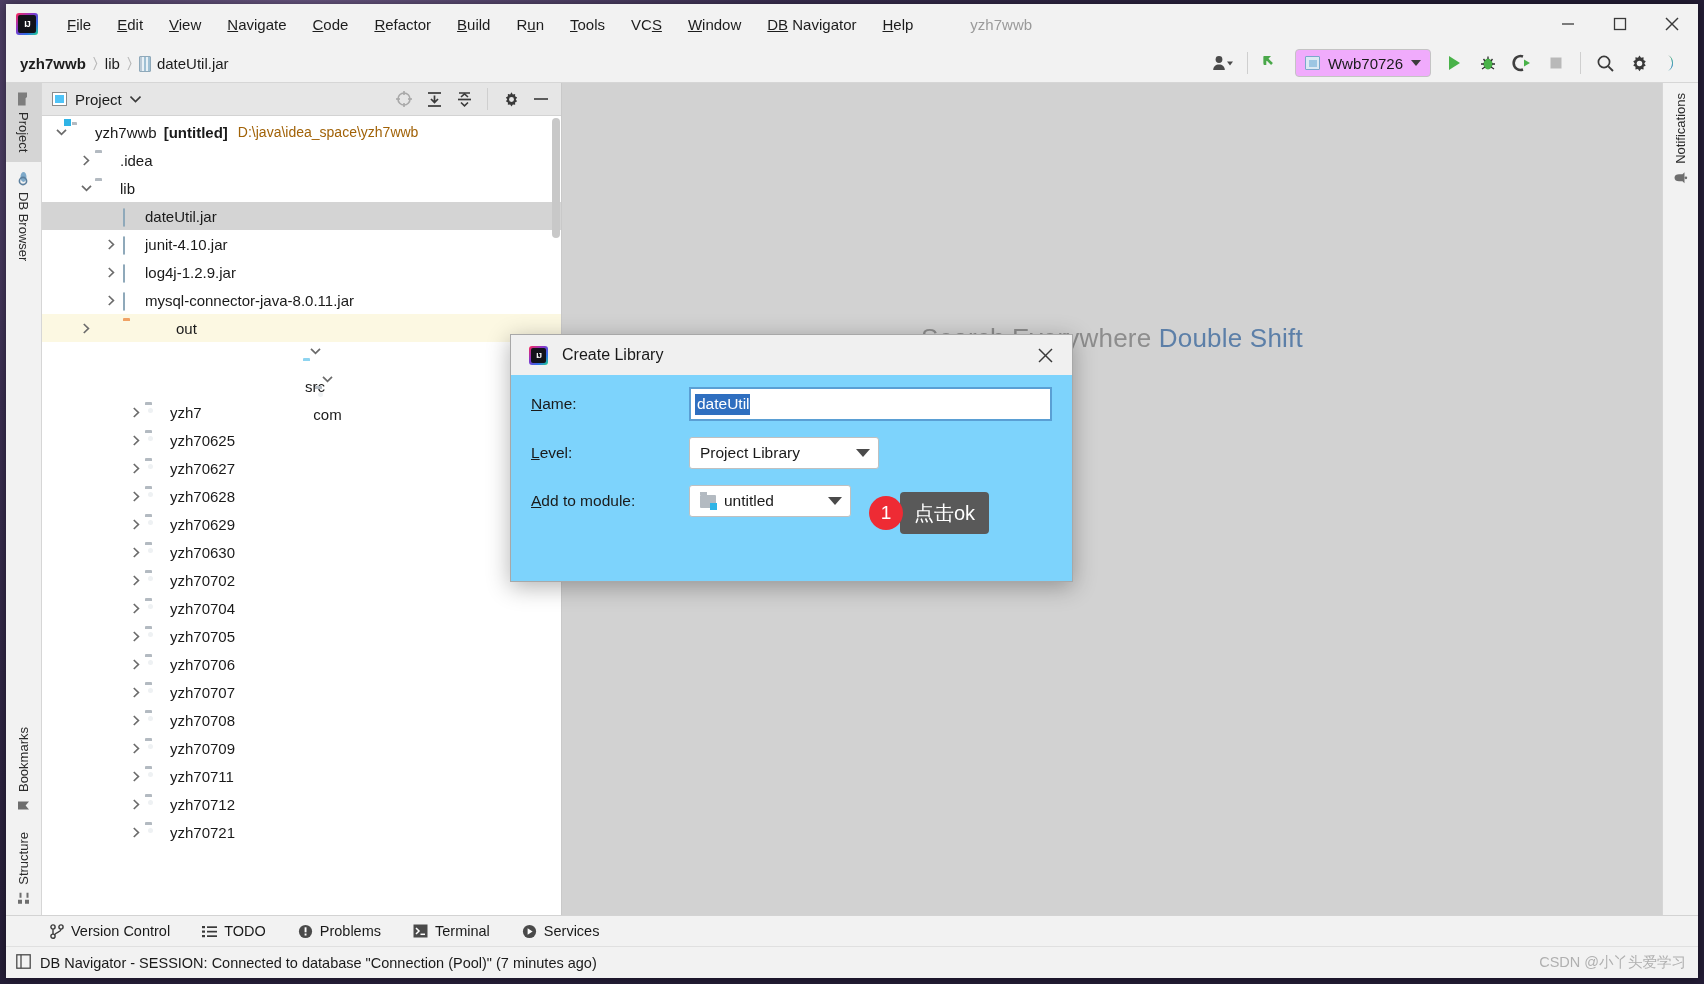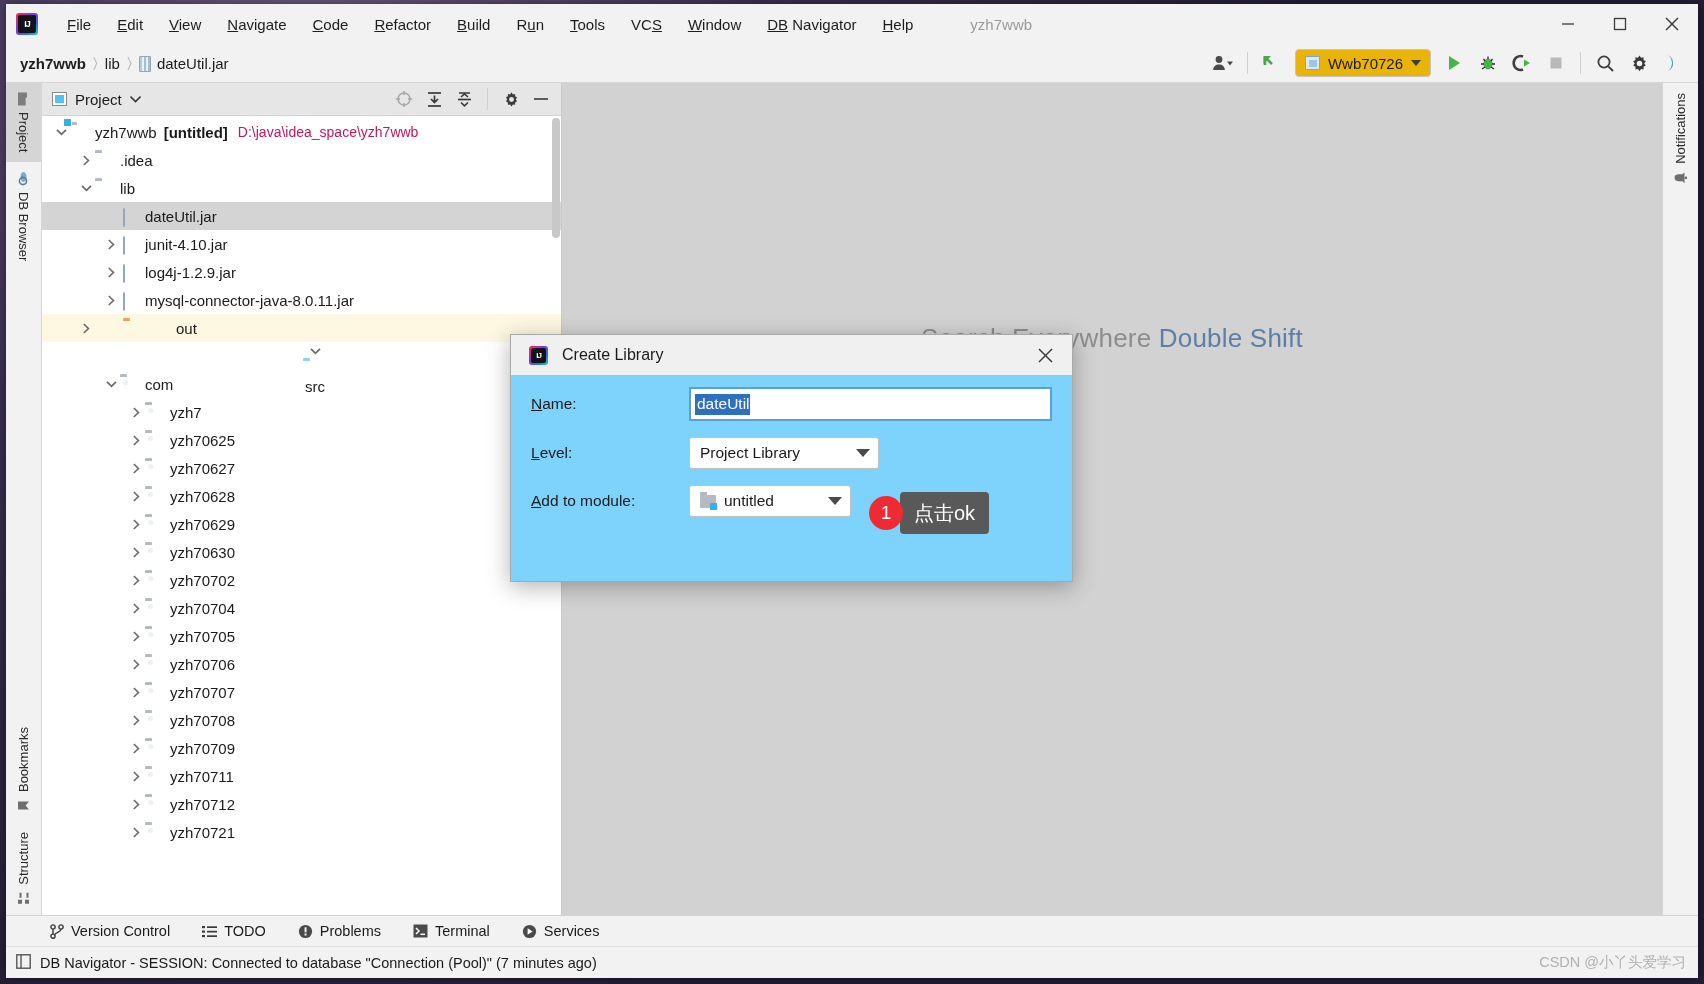--- a/index.html
+++ b/index.html
@@ -85,21 +85,21 @@
   }
   .tb-btn {
     width: 34px; height: 30px; display: flex;
     align-items: center; justify-content: center; cursor: default;
   }
   .tb-sep { width:1px; height:22px; background:#cfcfcf; margin:0 7px; }
   #runconfig {
     display: flex; align-items: center; gap: 8px;
     height: 28px; padding: 0 9px;
     border: 1px solid #c4c4c4; border-radius: 4px;
-    background: #eab308; font-size: 15px; margin: 0 6px;
+    background: #f0abfc; font-size: 15px; margin: 0 6px;
   }
   .mod-ico {
     width: 15px; height: 14px; border: 1.6px solid #7ba7cc;
     background: #dce9f4; border-radius: 1px; position: relative;
   }
   .mod-ico::after{content:"";position:absolute;left:3px;top:3px;width:8px;height:7px;background:#9dc6e3;}
   .caret { width:0;height:0;border-left:5px solid transparent;border-right:5px solid transparent;border-top:6px solid #3c3c3c; }
 
   
   #body { flex: 1 1 auto; display: flex; min-height: 0; }
@@ -162,21 +162,21 @@
   .fold::before{content:"";position:absolute;top:-3px;left:0;width:7px;height:3px;background:#b3bac1;border-radius:1px 1px 0 0;}
   .fold.orange{background:#f0a265;} .fold.orange::before{background:#f0a265;}
   .fold.blue{background:#8ed4f0;} .fold.blue::before{background:#8ed4f0;}
   .fold.pkg::after{content:"";position:absolute;left:3px;top:3px;width:5px;height:5px;border-radius:50%;background:#eef1f3;}
   .fold.mod::after{content:"";position:absolute;right:-2px;bottom:-2px;width:7px;height:7px;background:#2fb4e6;border:1px solid #fff;}
   .jar {
     width: 11px; height: 15px; border:1px solid #8fa9ba; border-radius:1px;
     background: repeating-linear-gradient(90deg,#e9f1f6 0 1.5px,#9fc0d4 1.5px 3px);
     position:relative; top:1px; left:3px;
   }
-  .dim { color: #be185d; margin-left: 10px; font-size: 14px; }
+  .dim { color: #a16207; margin-left: 10px; font-size: 14px; }
   .b { font-weight: bold; }
 
   
   #editor {
     flex: 1 1 auto; position: relative; background: #d2d2d2;
     overflow: hidden;
   }
   #hint {
     position: absolute; left: 0; right: 0; top: 240px;
     text-align: center; font-size: 26px; color: #8d8d8d;
@@ -579,21 +579,21 @@
           </div>
           <div class="row" style="padding-left: 35px; flex-direction: column;">
             <span class="arrow">
               <svg width="11" height="8" viewBox="0 0 11 8">
                 <path d="M1 1.8 L5.5 6.4 L10 1.8" fill="none" stroke="#6b6b6b" stroke-width="1.7"></path>
               </svg>
             </span>
             <span class="ico"><span class="fold blue"></span></span>
             <span>src</span>
           </div>
-          <div class="row" style="padding-left: 60px;">
+          <div class="row" style="padding-left: 60px; flex-direction: column;">
             <span class="arrow">
               <svg width="11" height="8" viewBox="0 0 11 8">
                 <path d="M1 1.8 L5.5 6.4 L10 1.8" fill="none" stroke="#6b6b6b" stroke-width="1.7"></path>
               </svg>
             </span>
             <span class="ico"><span class="fold pkg"></span></span>
             <span>com</span>
           </div>
           <div class="row" style="padding-left: 85px;">
             <span class="arrow">

